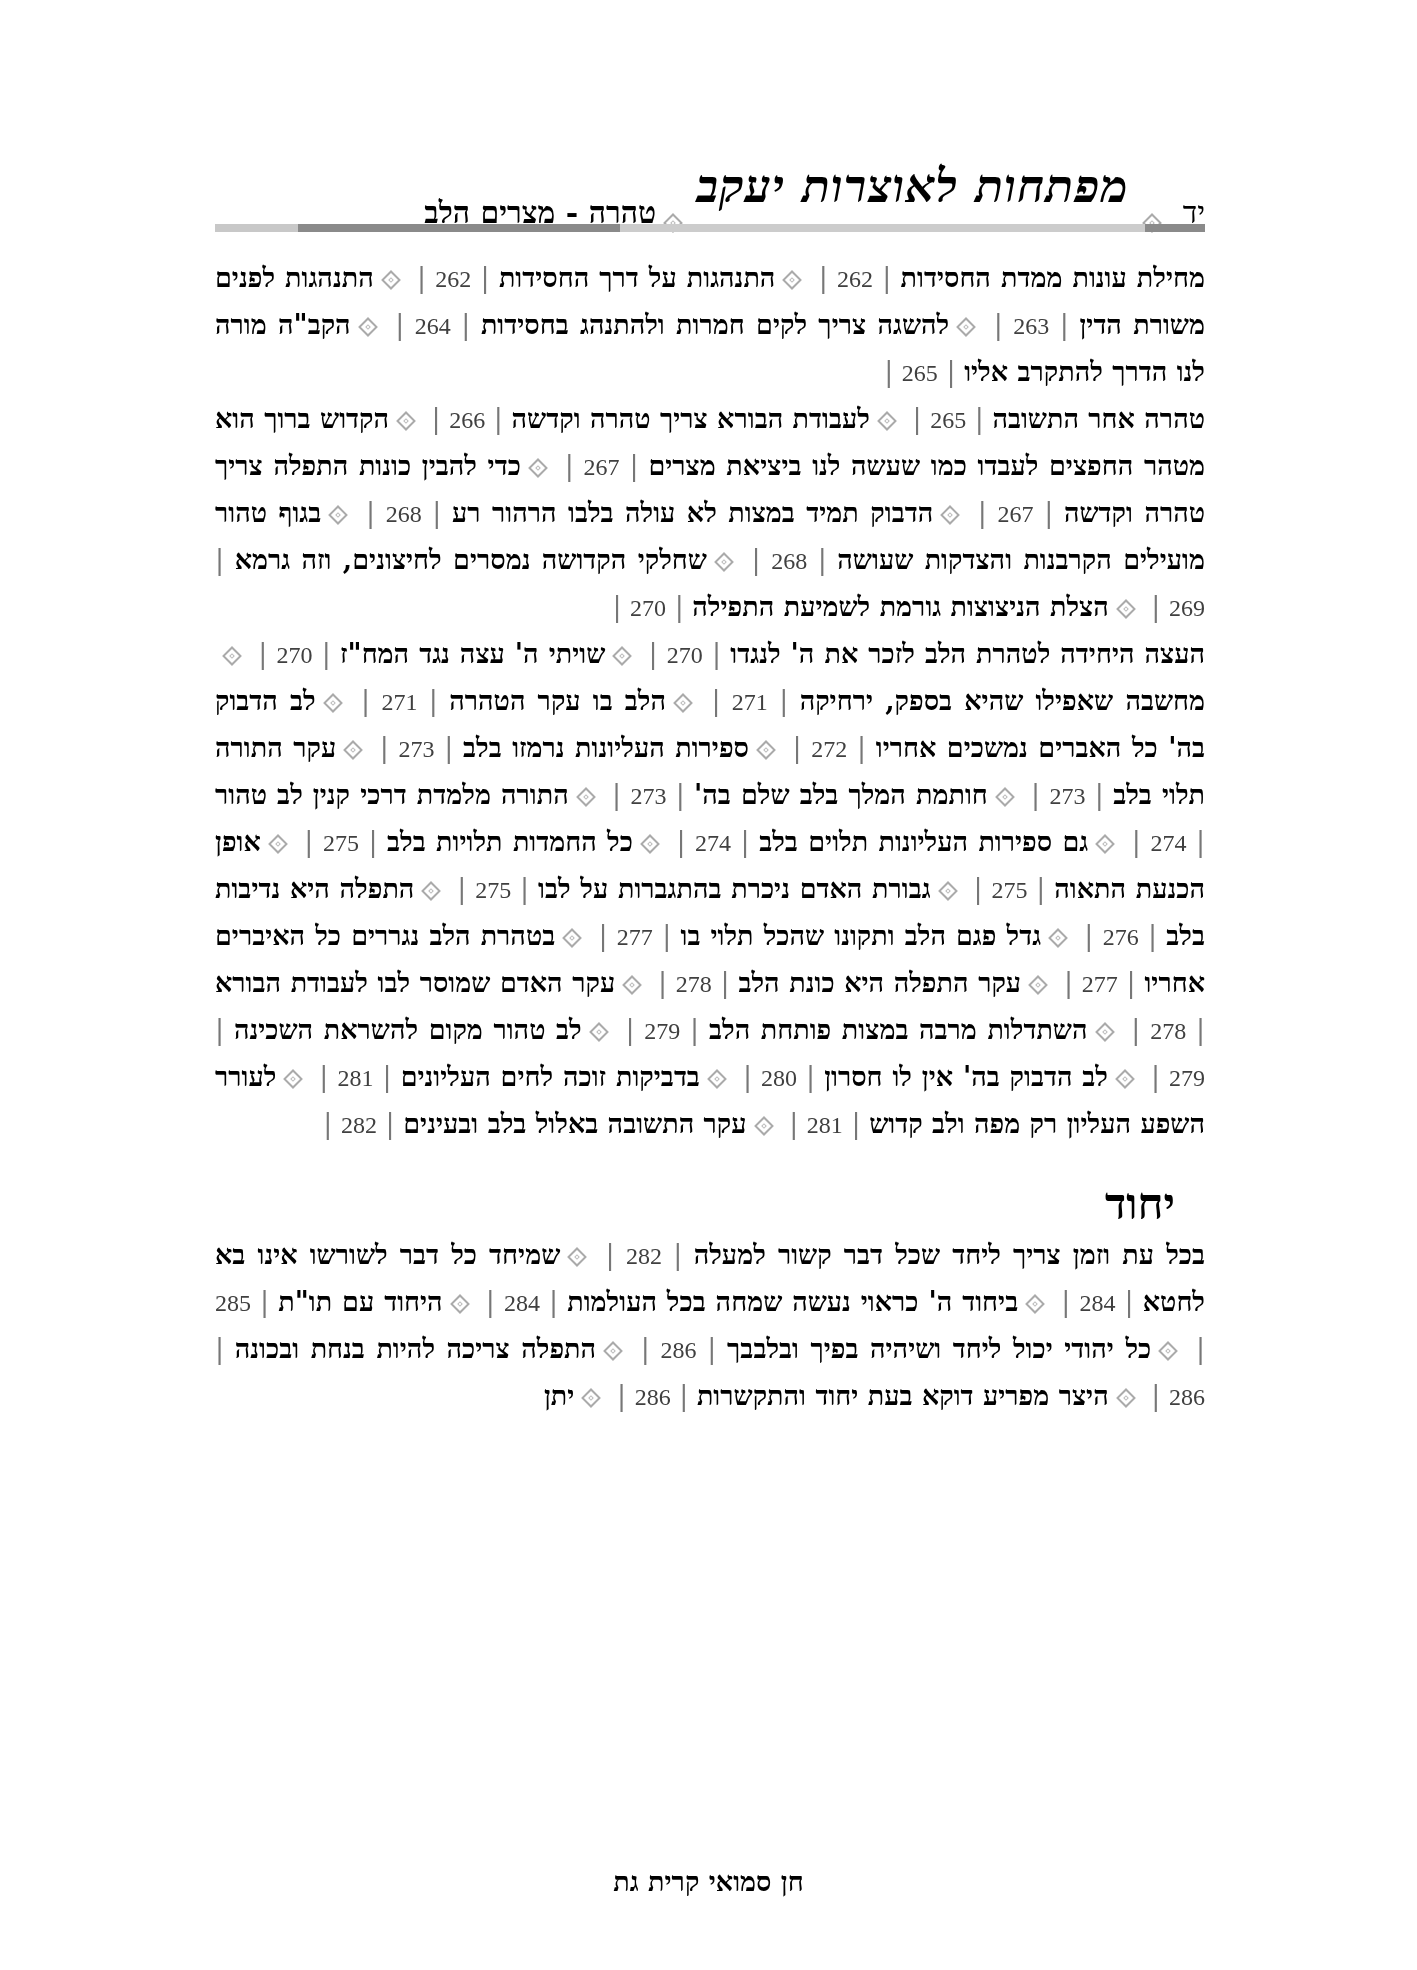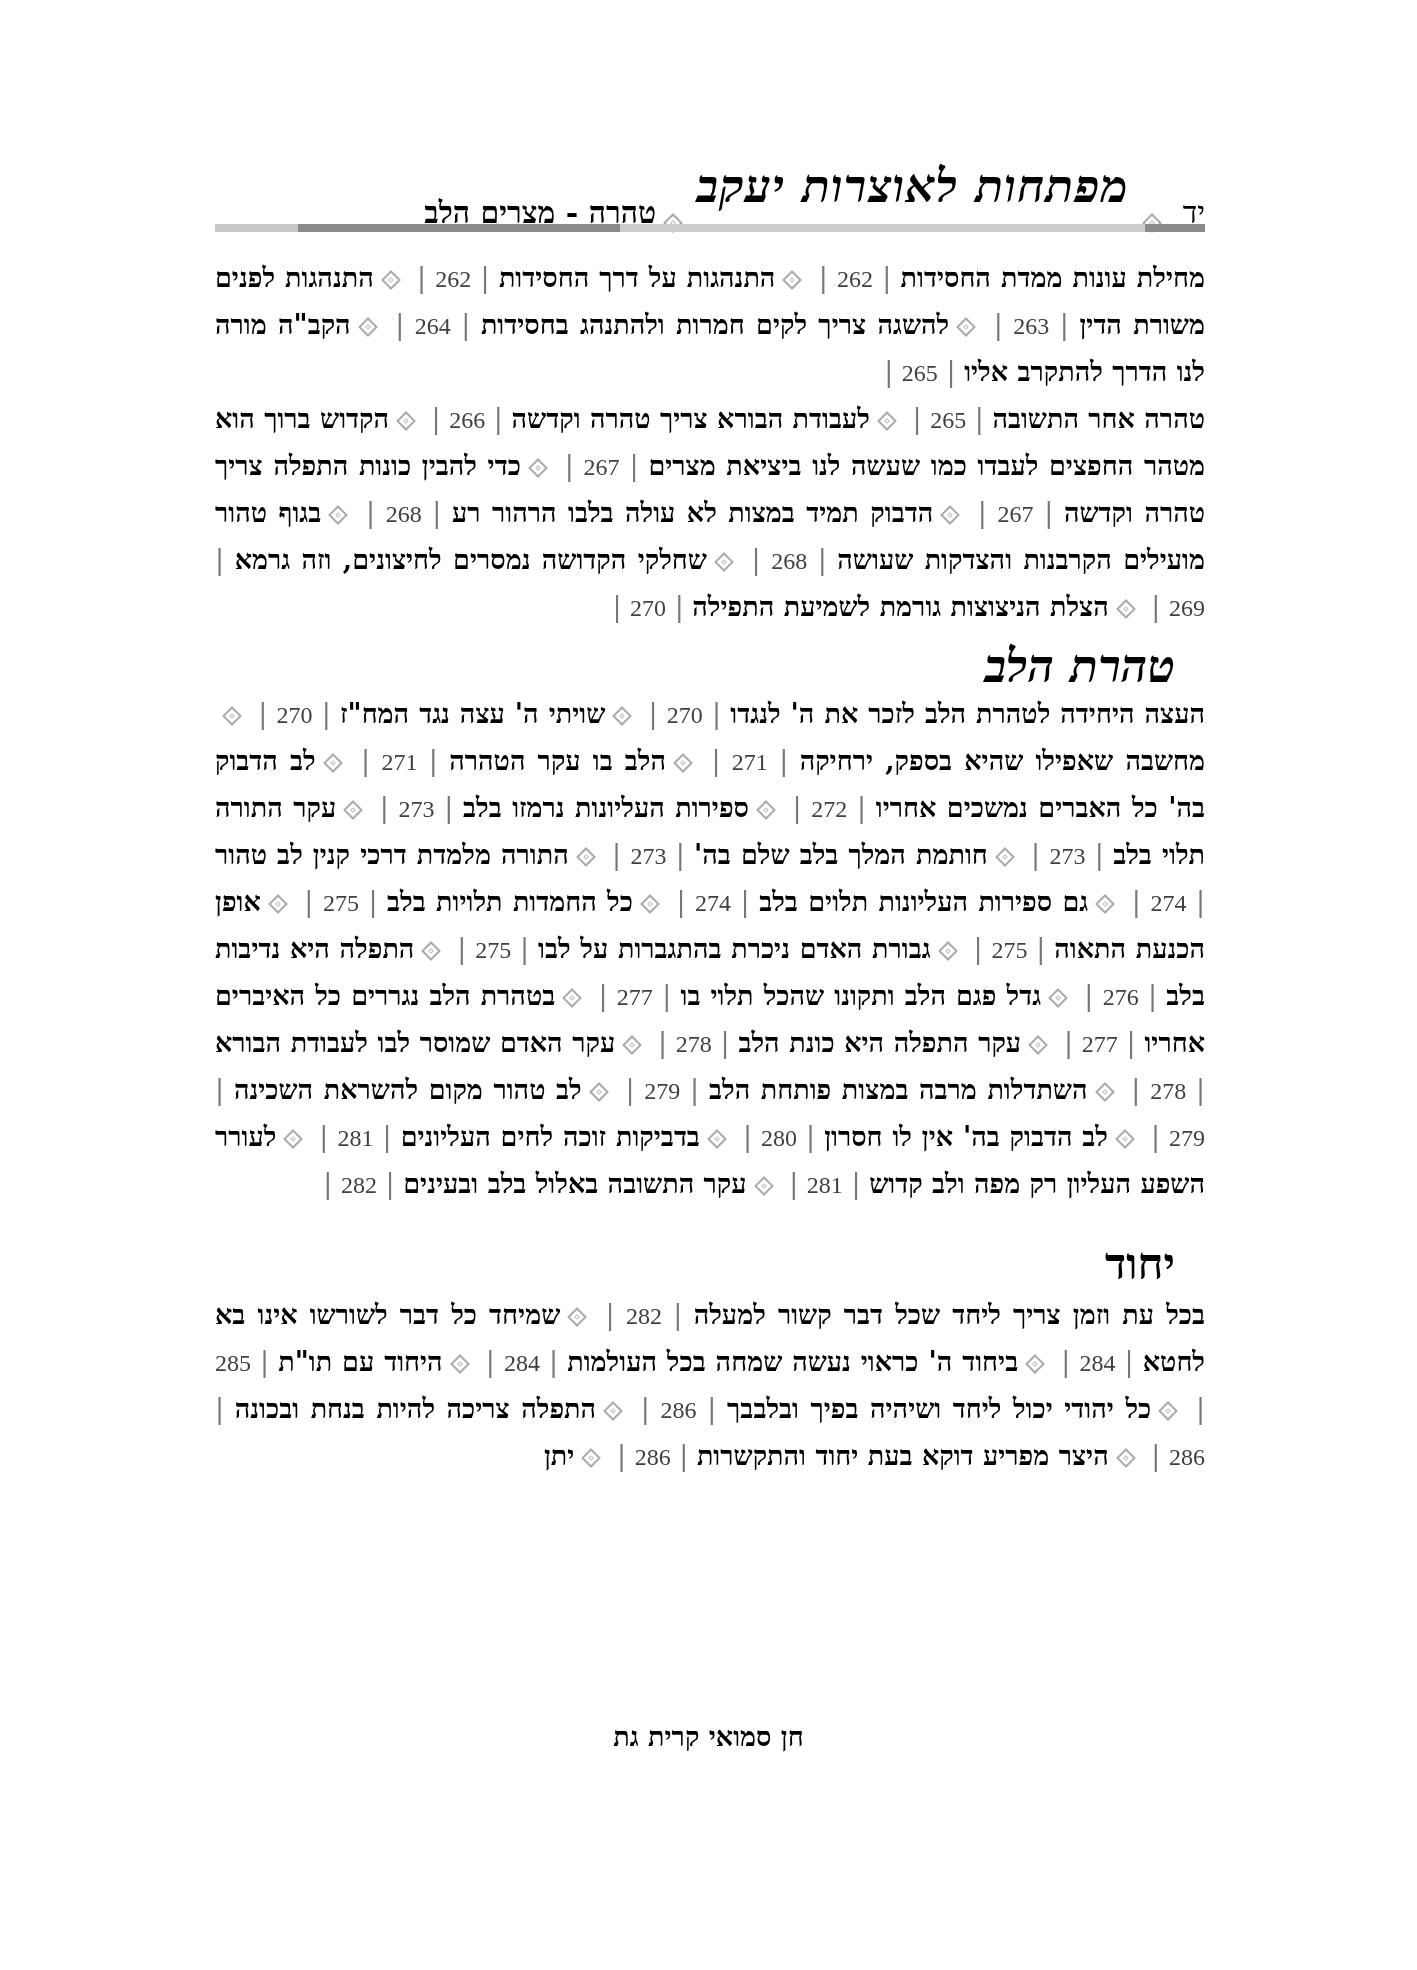--- a/index.html
+++ b/index.html
@@ -20,21 +20,21 @@
   .header-bar .seg { height: 100%; }
 
   .content { position: absolute; left: 215px; width: 990px; top: 255px; direction: rtl; text-align: justify; }
   .para { font-size: 27px; font-weight: bold; line-height: 46px; margin: 0; text-align-last: right; }
   .heading { font-size: 44px; font-weight: bold; margin: 0; padding-right: 30px; line-height: 56px; }
   .heading.h2 { font-style: italic; font-size: 46px; line-height: 50px; }
   .num { font-weight: normal; color: #404040; font-size: 24px; font-family: "Liberation Serif", serif; }
   .sep { color: #777; font-weight: normal; }
   .item { display: inline; }
 
-  .footer { position: absolute; top: 1721px; left: 0; width: 1417px; text-align: center; direction: rtl;
+  .footer { position: absolute; top: 1866px; left: 0; width: 1417px; text-align: center; direction: rtl;
             font-size: 27px; font-weight: bold; }
 </style>
 </head>
 <body>
 
 <div class="page">
 
   <div class="header">
     <span class="page-num">יד</span>
     <span class="diamond"></span>
@@ -46,20 +46,19 @@
   <div class="header-bar" id="header-bar">
       <div class="seg" style="width: 83px; background: rgb(200, 200, 200);"></div>
       <div class="seg" style="width: 322px; background: rgb(138, 138, 138);"></div>
       <div class="seg" style="width: 525px; background: rgb(204, 204, 204);"></div>
       <div class="seg" style="width: 60px; background: rgb(138, 138, 138);"></div>
     </div>
 
   <div class="content" id="content">
       <p class="para"><span class="item">מחילת עונות ממדת החסידות</span><span class="sep"> | </span><span class="num">262</span><span class="sep"> | </span><span class="diamond"></span><span class="item">התנהגות על דרך החסידות</span><span class="sep"> | </span><span class="num">262</span><span class="sep"> | </span><span class="diamond"></span><span class="item">התנהגות לפנים משורת הדין</span><span class="sep"> | </span><span class="num">263</span><span class="sep"> | </span><span class="diamond"></span><span class="item">להשגה צריך לקים חמרות ולהתנהג בחסידות</span><span class="sep"> | </span><span class="num">264</span><span class="sep"> | </span><span class="diamond"></span><span class="item">הקב"ה מורה לנו הדרך להתקרב אליו</span><span class="sep"> | </span><span class="num">265</span><span class="sep"> | </span></p>
       <p class="para"><span class="item">טהרה אחר התשובה</span><span class="sep"> | </span><span class="num">265</span><span class="sep"> | </span><span class="diamond"></span><span class="item">לעבודת הבורא צריך טהרה וקדשה</span><span class="sep"> | </span><span class="num">266</span><span class="sep"> | </span><span class="diamond"></span><span class="item">הקדוש ברוך הוא מטהר החפצים לעבדו כמו שעשה לנו ביציאת מצרים</span><span class="sep"> | </span><span class="num">267</span><span class="sep"> | </span><span class="diamond"></span><span class="item">כדי להבין כונות התפלה צריך טהרה וקדשה</span><span class="sep"> | </span><span class="num">267</span><span class="sep"> | </span><span class="diamond"></span><span class="item">הדבוק תמיד במצות לא עולה בלבו הרהור רע</span><span class="sep"> | </span><span class="num">268</span><span class="sep"> | </span><span class="diamond"></span><span class="item">בגוף טהור מועילים הקרבנות והצדקות שעושה</span><span class="sep"> | </span><span class="num">268</span><span class="sep"> | </span><span class="diamond"></span><span class="item">שחלקי הקדושה נמסרים לחיצונים, וזה גרמא</span><span class="sep"> | </span><span class="num">269</span><span class="sep"> | </span><span class="diamond"></span><span class="item">הצלת הניצוצות גורמת לשמיעת התפילה</span><span class="sep"> | </span><span class="num">270</span><span class="sep"> | </span></p>
-      <h2 class="heading h2" style="margin-top: 10px;">טהרת הלב</h2>
       <p class="para"><span class="item">העצה היחידה לטהרת הלב לזכר את ה' לנגדו</span><span class="sep"> | </span><span class="num">270</span><span class="sep"> | </span><span class="diamond"></span><span class="item">שויתי ה' עצה נגד המח"ז</span><span class="sep"> | </span><span class="num">270</span><span class="sep"> | </span><span class="diamond"></span><span class="item">מחשבה שאפילו שהיא בספק, ירחיקה</span><span class="sep"> | </span><span class="num">271</span><span class="sep"> | </span><span class="diamond"></span><span class="item">הלב בו עקר הטהרה</span><span class="sep"> | </span><span class="num">271</span><span class="sep"> | </span><span class="diamond"></span><span class="item">לב הדבוק בה' כל האברים נמשכים אחריו</span><span class="sep"> | </span><span class="num">272</span><span class="sep"> | </span><span class="diamond"></span><span class="item">ספירות העליונות נרמזו בלב</span><span class="sep"> | </span><span class="num">273</span><span class="sep"> | </span><span class="diamond"></span><span class="item">עקר התורה תלוי בלב</span><span class="sep"> | </span><span class="num">273</span><span class="sep"> | </span><span class="diamond"></span><span class="item">חותמת המלך בלב שלם בה'</span><span class="sep"> | </span><span class="num">273</span><span class="sep"> | </span><span class="diamond"></span><span class="item">התורה מלמדת דרכי קנין לב טהור</span><span class="sep"> | </span><span class="num">274</span><span class="sep"> | </span><span class="diamond"></span><span class="item">גם ספירות העליונות תלוים בלב</span><span class="sep"> | </span><span class="num">274</span><span class="sep"> | </span><span class="diamond"></span><span class="item">כל החמדות תלויות בלב</span><span class="sep"> | </span><span class="num">275</span><span class="sep"> | </span><span class="diamond"></span><span class="item">אופן הכנעת התאוה</span><span class="sep"> | </span><span class="num">275</span><span class="sep"> | </span><span class="diamond"></span><span class="item">גבורת האדם ניכרת בהתגברות על לבו</span><span class="sep"> | </span><span class="num">275</span><span class="sep"> | </span><span class="diamond"></span><span class="item">התפלה היא נדיבות בלב</span><span class="sep"> | </span><span class="num">276</span><span class="sep"> | </span><span class="diamond"></span><span class="item">גדל פגם הלב ותקונו שהכל תלוי בו</span><span class="sep"> | </span><span class="num">277</span><span class="sep"> | </span><span class="diamond"></span><span class="item">בטהרת הלב נגררים כל האיברים אחריו</span><span class="sep"> | </span><span class="num">277</span><span class="sep"> | </span><span class="diamond"></span><span class="item">עקר התפלה היא כונת הלב</span><span class="sep"> | </span><span class="num">278</span><span class="sep"> | </span><span class="diamond"></span><span class="item">עקר האדם שמוסר לבו לעבודת הבורא</span><span class="sep"> | </span><span class="num">278</span><span class="sep"> | </span><span class="diamond"></span><span class="item">השתדלות מרבה במצות פותחת הלב</span><span class="sep"> | </span><span class="num">279</span><span class="sep"> | </span><span class="diamond"></span><span class="item">לב טהור מקום להשראת השכינה</span><span class="sep"> | </span><span class="num">279</span><span class="sep"> | </span><span class="diamond"></span><span class="item">לב הדבוק בה' אין לו חסרון</span><span class="sep"> | </span><span class="num">280</span><span class="sep"> | </span><span class="diamond"></span><span class="item">בדביקות זוכה לחים העליונים</span><span class="sep"> | </span><span class="num">281</span><span class="sep"> | </span><span class="diamond"></span><span class="item">לעורר השפע העליון רק מפה ולב קדוש</span><span class="sep"> | </span><span class="num">281</span><span class="sep"> | </span><span class="diamond"></span><span class="item">עקר התשובה באלול בלב ובעינים</span><span class="sep"> | </span><span class="num">282</span><span class="sep"> | </span></p>
       <h2 class="heading" style="margin-top: 28px;">יחוד</h2>
       <p class="para"><span class="item">בכל עת וזמן צריך ליחד שכל דבר קשור למעלה</span><span class="sep"> | </span><span class="num">282</span><span class="sep"> | </span><span class="diamond"></span><span class="item">שמיחד כל דבר לשורשו אינו בא לחטא</span><span class="sep"> | </span><span class="num">284</span><span class="sep"> | </span><span class="diamond"></span><span class="item">ביחוד ה' כראוי נעשה שמחה בכל העולמות</span><span class="sep"> | </span><span class="num">284</span><span class="sep"> | </span><span class="diamond"></span><span class="item">היחוד עם תו"ת</span><span class="sep"> | </span><span class="num">285</span><span class="sep"> | </span><span class="diamond"></span><span class="item">כל יהודי יכול ליחד ושיהיה בפיך ובלבבך</span><span class="sep"> | </span><span class="num">286</span><span class="sep"> | </span><span class="diamond"></span><span class="item">התפלה צריכה להיות בנחת ובכונה</span><span class="sep"> | </span><span class="num">286</span><span class="sep"> | </span><span class="diamond"></span><span class="item">היצר מפריע דוקא בעת יחוד והתקשרות</span><span class="sep"> | </span><span class="num">286</span><span class="sep"> | </span><span class="diamond"></span><span class="item">יתן</span></p>
     </div>
 
   <div class="footer">חן סמואי קרית גת</div>
 </div>
 
 </body></html>

